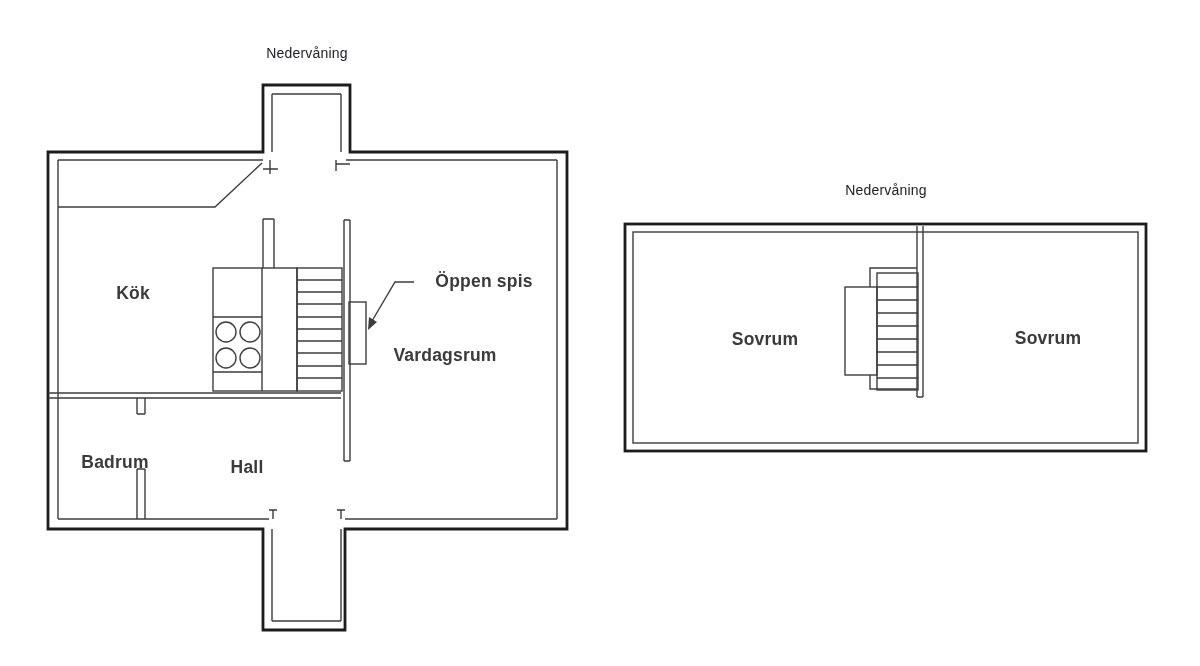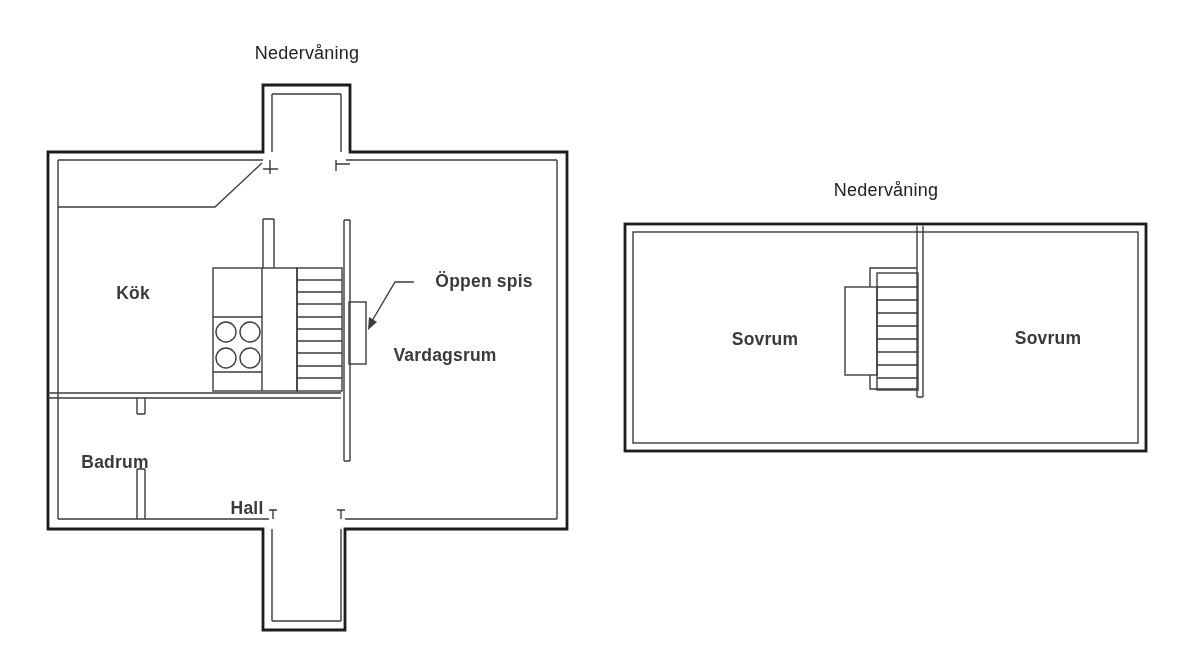--- a/index.html
+++ b/index.html
@@ -3,21 +3,21 @@
 <meta charset="utf-8">
 <style>
   html,body{margin:0;padding:0;background:#ffffff;}
   .canvas{position:relative;width:1200px;height:666px;background:#ffffff;overflow:hidden;
           font-family:"Liberation Sans",sans-serif;}
   svg{position:absolute;left:0;top:0;}
   .thick{stroke:#1c1c1c;stroke-width:2.8;fill:none;stroke-linejoin:miter;}
   .thin{stroke:#3c3c3c;stroke-width:1.4;fill:none;}
   .lbl{position:absolute;transform:translate(-50%,-50%);font-size:17.5px;font-weight:600;
        color:#3a3a3a;white-space:nowrap;letter-spacing:0.2px;}
-  .title{font-size:18px;font-weight:400;color:#20202a;letter-spacing:0.2px;}
+  .title{font-size:14px;font-weight:400;color:#20202a;letter-spacing:0.2px;}
 </style>
 </head>
 <body>
 
 <div class="canvas">
 
   <svg width="1200" height="666" viewBox="0 0 1200 666">
 
     <g>
       <path class="thick" d="M48,152 H263 V85 H350 V152 H567 V529 H345 V630 H263 V529 H48 Z"></path>
@@ -71,19 +71,19 @@
                  M877,339 H918 M877,352 H918 M877,365 H918 M877,378 H918"></path>
       </g>
     </g>
   </svg>
 
   <div class="lbl title" style="left:307px;top:53px;">Nedervåning</div>
   <div class="lbl" style="left:133px;top:293px;">Kök</div>
   <div class="lbl" style="left:484px;top:281px;">Öppen spis</div>
   <div class="lbl" style="left:445px;top:355px;">Vardagsrum</div>
   <div class="lbl" style="left:115px;top:462px;">Badrum</div>
-  <div class="lbl" style="left:247px;top:467px;margin-top:41px;">Hall</div>
+  <div class="lbl" style="left:247px;top:467px;">Hall</div>
 
   <div class="lbl title" style="left:886px;top:190px;">Nedervåning</div>
   <div class="lbl" style="left:765px;top:339px;">Sovrum</div>
   <div class="lbl" style="left:1048px;top:338px;">Sovrum</div>
 
 </div>
 
 </body></html>

